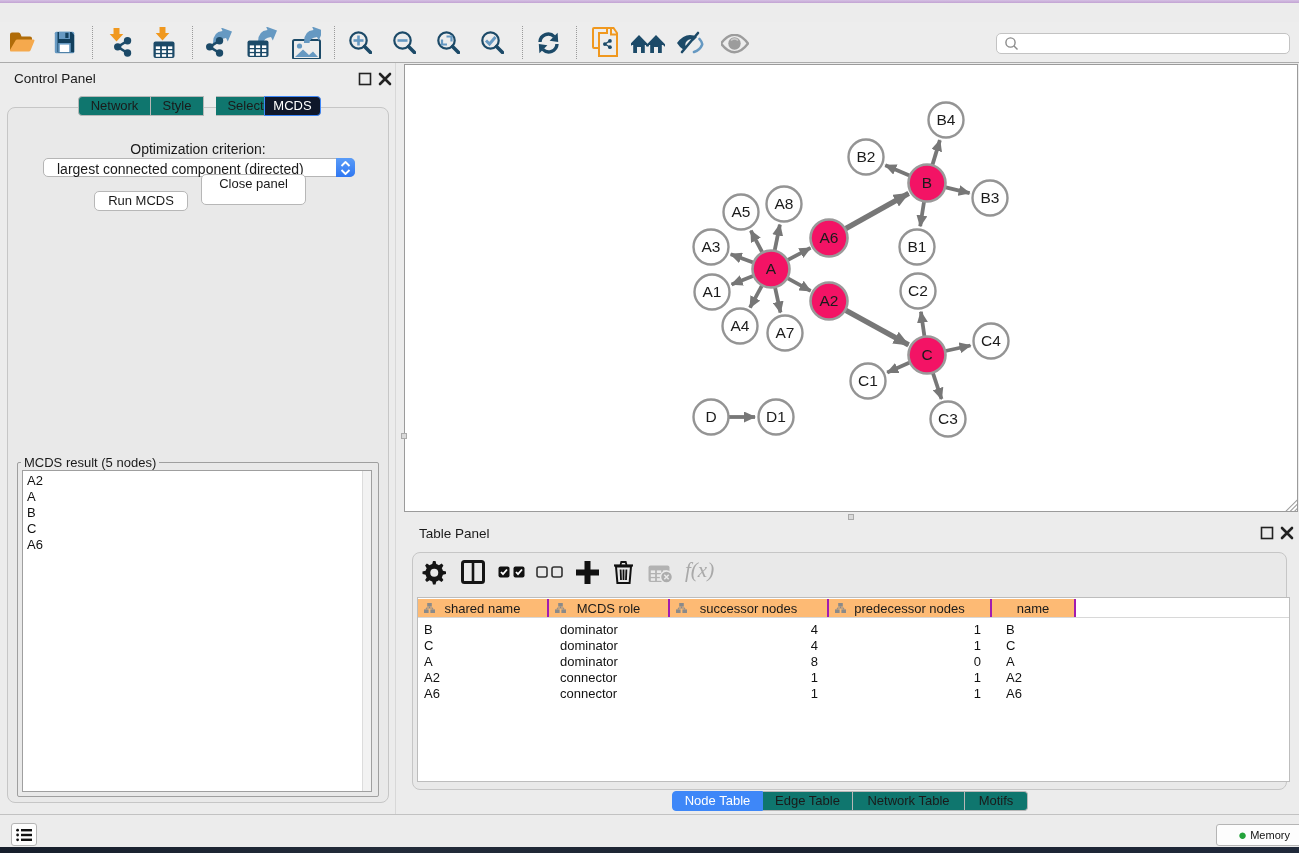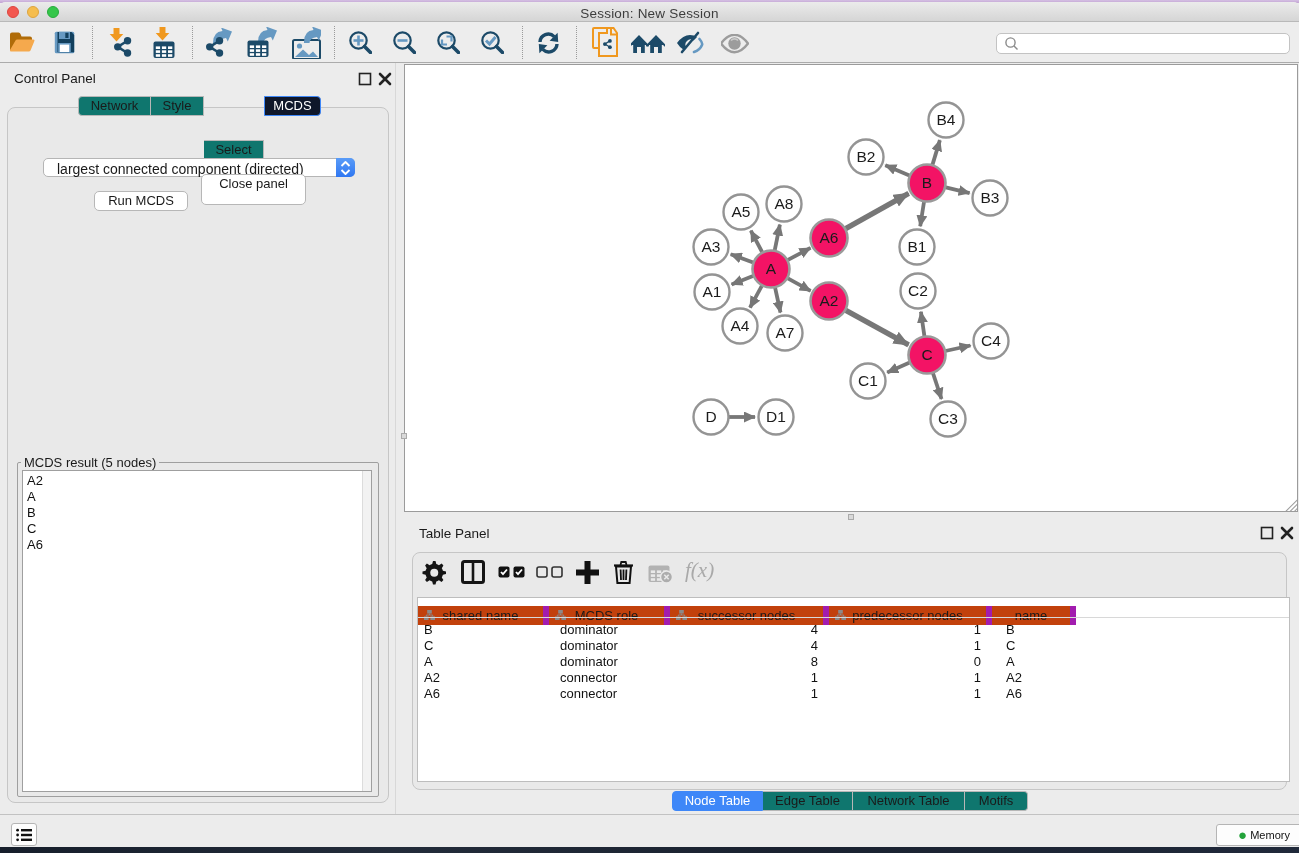--- a/index.html
+++ b/index.html
@@ -27,36 +27,30 @@
 .tab.sel{background:#0f172a;color:#fff;border-color:#3e87f8;}
 .btn{position:absolute;background:#fff;border:1px solid #b7b7b7;border-radius:5px;font-size:13px;color:#1a1a1a;text-align:center;}
 
 .netwin{left:404px;top:64px;width:894px;height:448px;background:#fff;border:1px solid #9b9b9b;}
 .netbar{position:absolute;left:0;top:0;width:100%;height:21px;background:linear-gradient(#ebebeb,#d4d4d4);border-bottom:1px solid #b0b0b0;}
 .netbar .tl{top:5px;}
 .netbar .tl.r{left:9px;}.netbar .tl.y{left:29px;}.netbar .tl.g{left:49px;}
 .nettitle{position:absolute;width:100%;top:3px;text-align:center;font-size:13.5px;color:#333;}
 
 .tblarea{left:396px;top:513px;width:903px;height:302px;background:#ececec;}
-.thead-cell{position:absolute;top:8px;height:19px;background:#c2410c;border-right:6px solid #a21caf;font-size:13px;color:#1a1a1a;text-align:center;line-height:19px;}
+.thead-cell{position:absolute;top:1px;height:19px;background:#fdba74;border-right:2px solid #a21caf;font-size:13px;color:#1a1a1a;text-align:center;line-height:19px;}
 .trow{position:absolute;font-size:13px;color:#111;height:16px;line-height:16px;}
 
 .statusbar{left:0;top:814px;width:1299px;height:33px;background:#ececec;border-top:1px solid #c2c2c2;}
 .smallbtn{position:absolute;background:#fdfdfd;border:1px solid #b5b5b5;border-radius:3px;}
 .fx{font-family:"Liberation Serif",serif;font-style:italic;color:#a9a9a9;font-size:21px;}
 </style></head>
 <body>
 <div class="app">
   <div class="abs desk-top"></div>
-  <div class="abs titlebar">
-    <span class="tl r"></span>
-      <span class="tl y"></span>
-      <span class="tl g"></span>
-    <div class="apptitle">Session: New Session</div>
-  </div>
   <div class="abs toolbar" id="toolbar">
     <svg class="abs" style="left:9px;top:9px" width="26" height="21" viewBox="0 0 26 21">
         <path d="M1 19.5 L1 3.5 Q1 1.5 3 1.5 L9.5 1.5 Q11 1.5 11.5 3 L12.5 5.5 L21 5.5 Q23 5.5 23 7.5 L23 10 Z" fill="#b06c09"></path>
 <path d="M1 19 L6.5 9.5 Q7 8.5 8.3 8.5 L24.5 8.5 Q26 8.5 25.4 10 L21.5 19.4 Q21 20.5 19.8 20.5 L2 20.5 Q0.8 20.5 1 19 Z" fill="#f5a94d"></path>
       </svg>
     <svg class="abs" style="left:54px;top:9px" width="21" height="23" viewBox="0 0 21 23">
         <rect x="0.8" y="0.8" width="19.4" height="21.4" rx="1.5" fill="#6699c2"></rect>
 <path d="M3.5 1 L17.5 1 L20.2 4 L20.2 21.2 L3.5 21.2 Z" fill="#12405e"></path>
 <rect x="5" y="0.8" width="11" height="7.2" fill="#6699c2"></rect>
 <rect x="11.3" y="1.8" width="3.2" height="5.2" fill="#12405e"></rect>
@@ -208,22 +202,23 @@
 
   <div class="abs" style="left:0;top:63px;width:396px;height:751px;background:#ececec;border-right:1px solid #d8d8d8;">
     <div class="abs cpanel-hd" style="left:14px;top:8px;">Control Panel</div>
     <svg class="abs" style="left:358px;top:9px" width="36" height="14" viewBox="0 0 36 14">
       <rect x="1.5" y="1.5" width="11" height="11" fill="none" stroke="#222" stroke-width="1.6"></rect>
       <path d="M22 2 L32 12 M32 2 L22 12" stroke="#222" stroke-width="2.6" stroke-linecap="round"></path>
     </svg>
     <div class="abs panelbox" style="left:7px;top:44px;width:382px;height:696px;"></div>
     <div class="tab" style="left:78px;top:33px;width:73px;border-radius:4px 0 0 4px;">Network</div>
     <div class="tab" style="left:151px;top:33px;width:53px;border-left:none;">Style</div>
-    <div class="tab" style="left:204px;top:33px;width:60px;border-left:none;margin-top:44px;">Select</div>
+    <div class="tab" style="left:216px;top:33px;width:60px;border-left:none;">Select</div>
     <div class="tab sel" style="left:264px;top:33px;width:57px;border-radius:0 4px 4px 0;">MCDS</div>
+    <div class="abs" style="left:0;top:78px;width:396px;text-align:center;font-size:14px;color:#1a1a1a;">Optimization criterion:</div>
     <div class="abs" style="left:43px;top:95px;width:312px;height:19px;background:#fff;border:1px solid #b5b5b5;border-radius:5px;">
       <div style="position:absolute;left:13px;top:2px;font-size:14px;color:#1a1a1a;">largest connected component (directed)</div>
       <div style="position:absolute;right:-1px;top:-1px;width:19px;height:19px;background:linear-gradient(#5a9cf8,#2f77f2);border-radius:0 5px 5px 0;">
         <svg width="19" height="20" viewBox="0 0 19 20">
             <path d="M5.5 8 L9.5 4 L13.5 8" fill="none" stroke="#fff" stroke-width="1.8" stroke-linejoin="round"></path>
             <path d="M5.5 12 L9.5 16 L13.5 12" fill="none" stroke="#fff" stroke-width="1.8" stroke-linejoin="round"></path>
           </svg>
       </div>
     </div>
     <div class="btn" style="left:94px;top:128px;width:94px;height:20px;line-height:18px;">Run MCDS</div>

